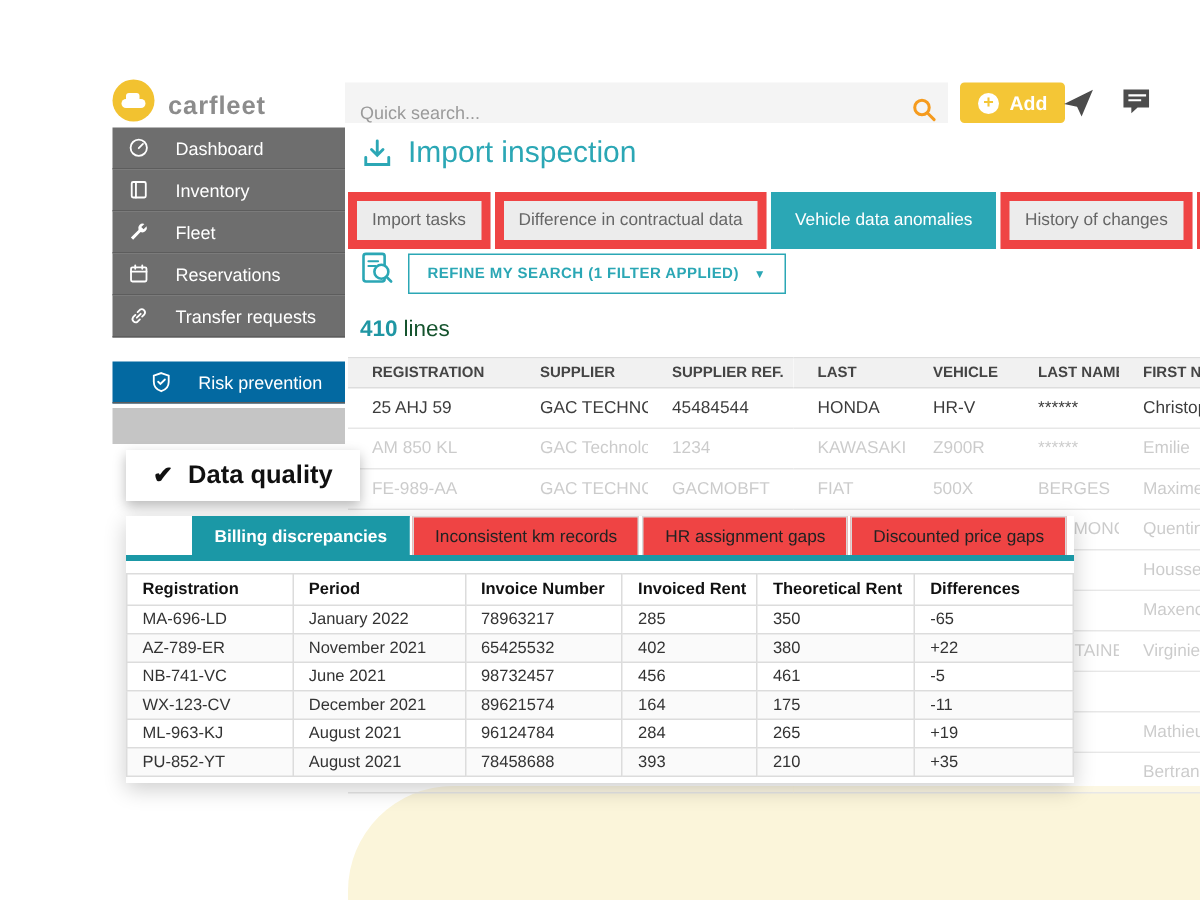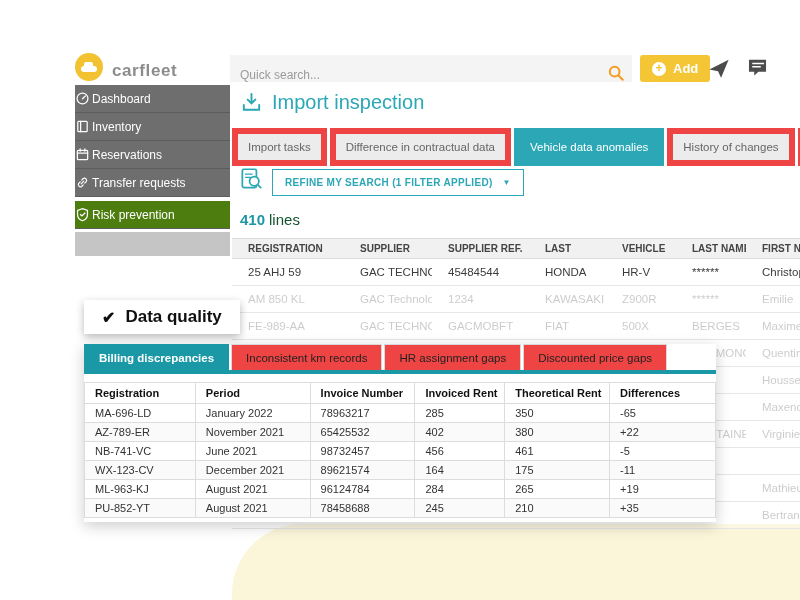--- a/index.html
+++ b/index.html
@@ -33,24 +33,24 @@
     font-size:12px; line-height:13px; text-align:center; font-weight:bold; }
 
   .icon-btn { position:absolute; top:56px; width:26px; height:26px; border:none; background:transparent;
     cursor:pointer; z-index:3; }
   .icon-send { left:706px; }
   .icon-chat { left:744px; }
 
   
   .sidebar { position:absolute; left:75px; top:85px; width:155px; z-index:2; }
   .side-item { height:28px; background:#6e6e6e; border-bottom:1px solid #5d5d5d;
-    display:flex; align-items:center; gap:2px; 
+    display:flex; align-items:center; gap:17px; padding-left:10px;
     color:#fff; font-size:12px; cursor:pointer; }
   .side-item svg { width:15px; height:15px; flex:none; }
-  .side-item.section { margin-top:4px; background:#4d7c0f; }
+  .side-item.section { margin-top:16px; background:#0369a1;justify-content:center; }
   .side-stub { height:24px; background:#6e6e6e; opacity:.4; margin-top:3px; }
 
   
   .page-title { position:absolute; left:240px; top:91px; display:flex; align-items:center;
     gap:9px; color:#2ba7b5; z-index:1; }
   .page-title .t { font-size:20px; }
   .tabs { position:absolute; left:232px; top:128px; display:flex; gap:3px; z-index:1; }
   .tab { height:38px; padding:0 10px; display:flex; align-items:center; font-size:11.5px;
     background:#ececec; border:6px solid #ef4444; color:#666; cursor:pointer; white-space:nowrap;text-align:right; }
   .tab.active { background:#2ba7b5; border-color:#2ba7b5; color:#fff; }
@@ -75,21 +75,21 @@
   .main-table tbody tr:nth-child(n+2) { opacity:.26; }
 
   
   .dq-chip { position:absolute; left:84px; top:300px; z-index:30; background:#fff;
     display:flex; align-items:center; gap:10px; padding:7px 18px;
     font-size:17px; font-weight:bold; color:#101010; box-shadow:0 3px 8px rgba(0,0,0,.28); }
   .dq-chip .check { font-size:16px; }
 
   .dq-panel { position:absolute; left:84px; top:344px; width:632px; z-index:30;
     background:#fff; box-shadow:0 4px 14px rgba(0,0,0,.2); padding-bottom:4px; }
-  .dq-tabs { display:flex; gap:2px; }
+  .dq-tabs { display:flex; gap:2px;padding-left:44px; }
   .dq-tab { height:26px; padding:0 14px; display:flex; align-items:center; font-size:11.5px;
     background:#ef4444; border:1px solid #d8d8d8; border-bottom:none; color:#222; cursor:pointer; white-space:nowrap; }
   .dq-tab.active { background:#1b98a6; border-color:#1b98a6; color:#fff; font-weight:bold; }
   .dq-bar { height:4px; background:#1b98a6; }
   table.dq-table { width:632px; border-collapse:collapse; margin-top:8px; }
   .dq-table th { border:1px solid #dcdcdc; font-size:11px; color:#111; text-align:left;
     padding:4px 0 4px 10px; font-weight:bold; background:#fff; }
   .dq-table td { border:1px solid #dcdcdc; font-size:11px; color:#333;
     padding:3px 0 3px 10px; background:#fff; }
   .dq-table tbody tr:nth-child(even) td { background:#fafafa; }
@@ -138,20 +138,26 @@
         <path d="M8 8.3l3-3"></path>
     </svg>
     <span>Dashboard</span>
   </div>
   <div class="side-item">
     <svg viewBox="0 0 16 16" fill="none" stroke="#fff" stroke-width="1.3" stroke-linecap="round">
       <rect x="3" y="2.5" width="10" height="11" rx="1"></rect>
         <path d="M6 2.5v11"></path>
     </svg>
     <span>Inventory</span>
+  </div>
+  <div class="side-item">
+    <svg viewBox="0 0 16 16">
+      <path d="M13.6 4a3.3 3.3 0 01-4.3 4.2L4 13.6 2.4 12l5.4-5.3A3.3 3.3 0 0112 2.4L9.8 4.6l1.6 1.6L13.6 4z" fill="#fff"></path>
+    </svg>
+    <span>Fleet</span>
   </div>
   <div class="side-item">
     <svg viewBox="0 0 16 16" fill="none" stroke="#fff" stroke-width="1.3" stroke-linecap="round">
       <rect x="2.5" y="3.5" width="11" height="10" rx="1"></rect>
         <path d="M2.5 6.5h11M5.5 2v2.5M10.5 2v2.5"></path>
     </svg>
     <span>Reservations</span>
   </div>
   <div class="side-item">
     <svg viewBox="0 0 16 16" fill="none" stroke="#fff" stroke-width="1.3" stroke-linecap="round">
@@ -388,19 +394,19 @@
           <td>August 2021</td>
           <td>96124784</td>
           <td>284</td>
           <td>265</td>
           <td>+19</td>
         </tr>
         <tr>
           <td>PU-852-YT</td>
           <td>August 2021</td>
           <td>78458688</td>
-          <td>245</td>
+          <td>393</td>
           <td>210</td>
           <td>+35</td>
         </tr>
       </tbody>
   </table>
 </div>
 
 </body></html>

